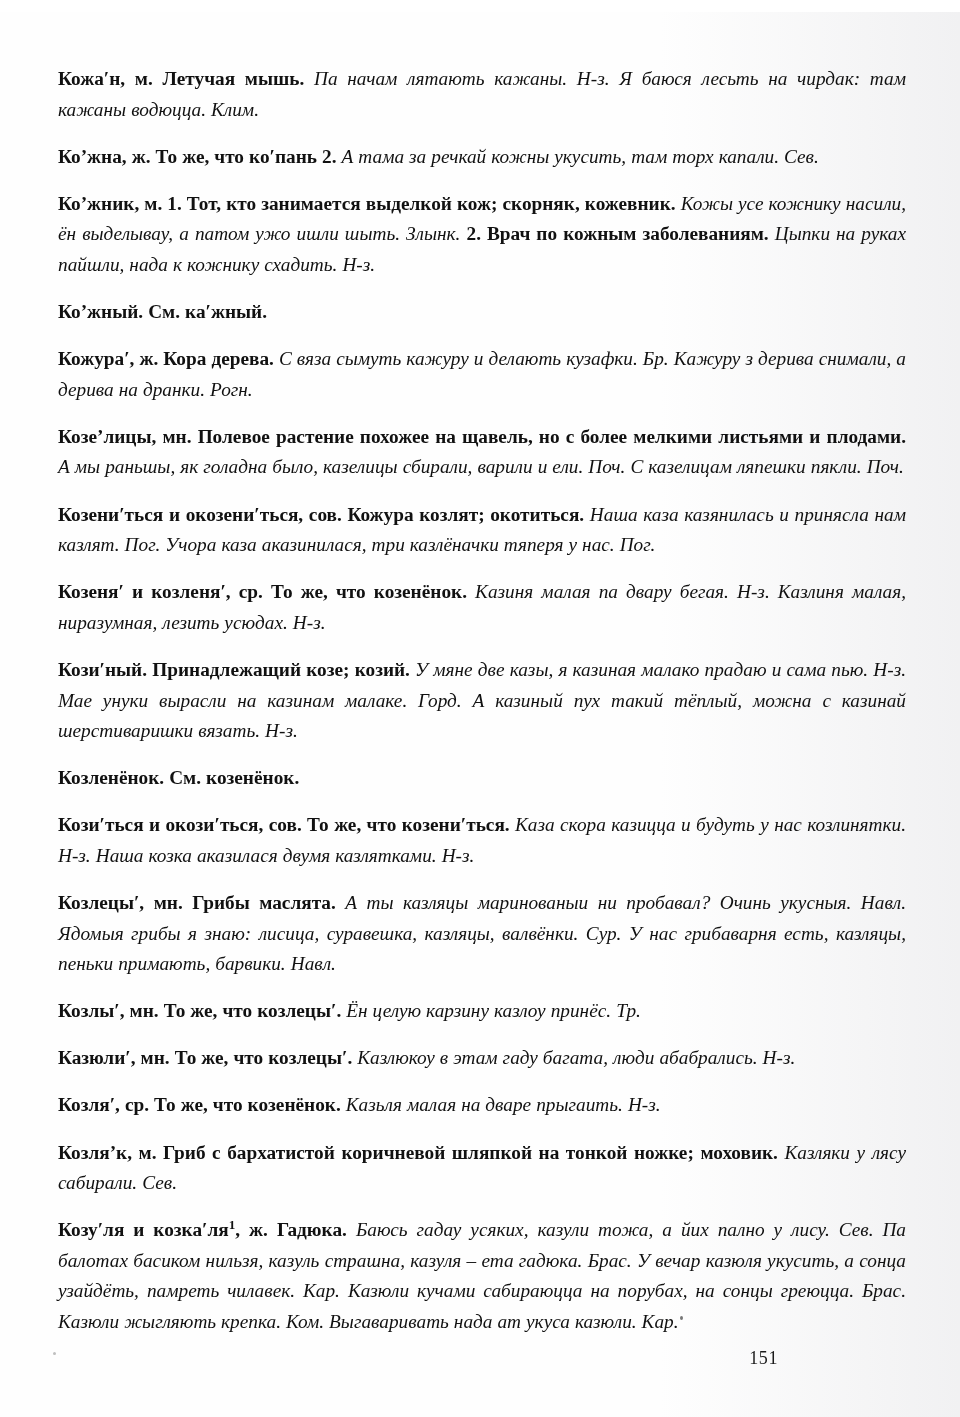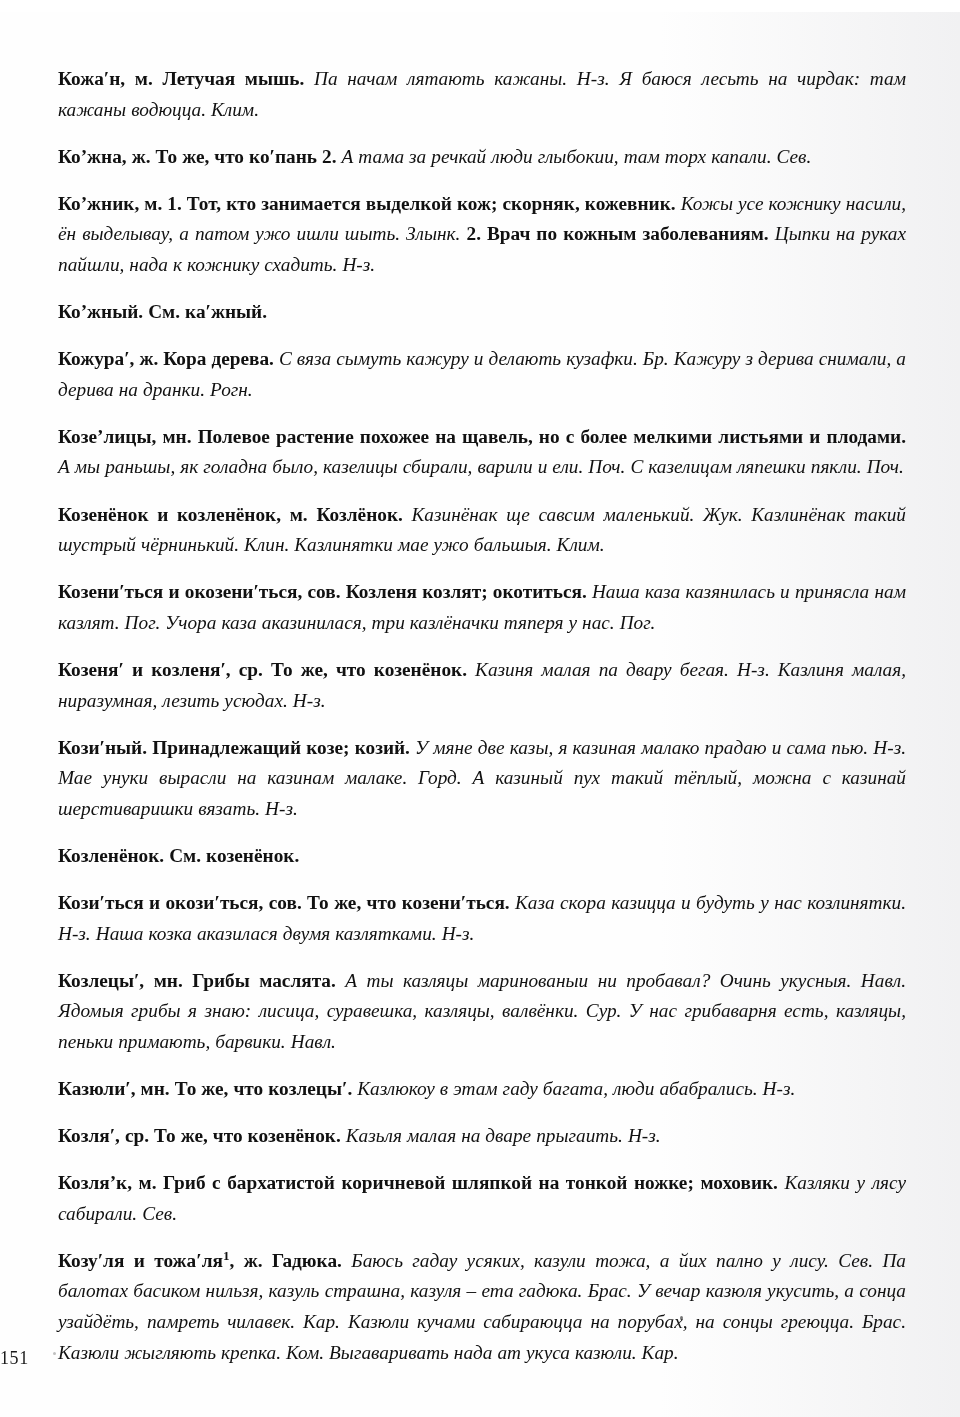--- a/index.html
+++ b/index.html
@@ -69,21 +69,21 @@
   .sup {
     font-size: 0.68em;
     vertical-align: super;
     line-height: 0;
   }
   .folio {
     position: absolute;
     left: 0;
     top: 1336px;
     width: 778px;
-    text-align: left;
+    text-align: right;
     font-size: 18px;
     letter-spacing: 0.6px;
     color: #1a1a1a;
   }
   .speck {
     position: absolute;
     background: #4a4a4a;
     border-radius: 50%;
     opacity: 0.75;
   }
@@ -101,21 +101,21 @@
 
     <p class="entry">
       <span class="hw">Кожа′н, м.</span>
       <span class="df">Летучая мышь.</span>
       <span class="ex">Па начам лятають кажаны. Н-з. Я баюся лесьть на чирдак: там кажаны водюцца. Клим.</span>
     </p>
 
     <p class="entry">
       <span class="hw">Ко’жна, ж.</span>
       <span class="df">То же, что ко′пань 2.</span>
-      <span class="ex">А тама за речкай люди глыбокии, там торх капали. Сев.</span>
+      <span class="ex">А тама за речкай кожны укусить, там торх капали. Сев.</span>
     </p>
 
     <p class="entry">
       <span class="hw">Ко’жник, м.</span>
       <span class="df">1.</span>
       <span class="df">Тот, кто занимается выделкой кож; скорняк, кожевник.</span>
       <span class="ex">Кожы усе кожнику насили, ён выделывау, а патом ужо ишли шыть. Злынк.</span>
       <span class="df">2.</span>
       <span class="df">Врач по кожным заболеваниям.</span>
       <span class="ex">Цыпки на руках пайшли, нада к кожнику схадить. Н-з.</span>
@@ -131,29 +131,24 @@
       <span class="df">Кора дерева.</span>
       <span class="ex">С вяза сымуть кажуру и делають кузафки. Бр. Кажуру з дерива снимали, а дерива на дранки. Рогн.</span>
     </p>
 
     <p class="entry">
       <span class="hw">Козе’лицы, мн.</span>
       <span class="df">Полевое растение похожее на щавель, но с более мелкими листьями и плодами.</span>
       <span class="ex">А мы раньшы, як голадна было, казелицы сбирали, варили и ели. Поч. С казелицам ляпешки пякли. Поч.</span>
     </p>
 
-    <p class="entry">
-      <span class="hw">Козенёнок и козленёнок, м.</span>
-      <span class="df">Козлёнок.</span>
-      <span class="ex">Казинёнак ще савсим маленький. Жук.  Казлинёнак такий шустрый чёрнинький. Клин.  Казлинятки мае ужо бальшыя. Клим.</span>
-    </p>
 
     <p class="entry">
       <span class="hw">Козени′ться и окозени′ться, сов.</span>
-      <span class="df">Козленя козлят; окотиться.</span>
+      <span class="df">Кожура козлят; окотиться.</span>
       <span class="ex">Наша каза казянилась и принясла нам казлят. Пог. Учора каза аказинилася, три казлёначки тяперя у нас. Пог.</span>
     </p>
 
     <p class="entry">
       <span class="hw">Козеня′ и козленя′, ср.</span>
       <span class="df">То же, что козенёнок.</span>
       <span class="ex">Казиня малая па двару бегая. Н-з. Казлиня малая, ниразумная, лезить усюдах. Н-з.</span>
     </p>
 
     <p class="entry">
@@ -174,41 +169,46 @@
       <span class="ex">Каза скора казицца и будуть у нас козлинятки. Н-з. Наша козка аказилася двумя казлятками. Н-з.</span>
     </p>
 
 
     <p class="entry">
       <span class="hw">Козлецы′, мн.</span>
       <span class="df">Грибы маслята.</span>
       <span class="ex">А ты казляцы маринованыи ни пробавал? Очинь укусныя. Навл. Ядомыя грибы я знаю: лисица, суравешка, казляцы, валвёнки. Сур. У нас грибаварня есть, казляцы, пеньки примають, барвики. Навл.</span>
     </p>
 
+    <p class="entry">
+      <span class="hw">Козлы′, мн.</span>
+      <span class="df">То же, что козлецы′.</span>
+      <span class="ex">Ён целую карзину казлоу принёс. Тр.</span>
+    </p>
 
     <p class="entry">
       <span class="hw">Казюли′, мн.</span>
       <span class="df">То же, что козлецы′.</span>
       <span class="ex">Казлюкоу в этам гаду багата, люди абабрались. Н-з.</span>
     </p>
 
     <p class="entry">
       <span class="hw">Козля′, ср.</span>
       <span class="df">То же, что козенёнок.</span>
       <span class="ex">Казьля малая на дваре прыгаить. Н-з.</span>
     </p>
 
     <p class="entry">
       <span class="hw">Козля’к, м.</span>
       <span class="df">Гриб с бархатистой коричневой шляпкой на тонкой ножке; моховик.</span>
       <span class="ex">Казляки у лясу сабирали. Сев.</span>
     </p>
 
     <p class="entry">
-      <span class="hw">Козу′ля и тожа′ля</span><span class="hw sup">1</span><span class="hw">, ж.</span>
+      <span class="hw">Козу′ля и козка′ля</span><span class="hw sup">1</span><span class="hw">, ж.</span>
       <span class="df">Гадюка.</span>
       <span class="ex">Баюсь гадау усяких, казули тожа, а йих пално у лису. Сев. Па балотах басиком нильзя, казуль страшна, казуля – ета гадюка. Брас. У вечар казюля укусить, а сонца узайдёть, памреть чилавек. Кар. Казюли кучами сабираюцца на порубах, на сонцы греюцца. Брас. Казюли жыгляють крепка. Ком. Выгаваривать нада ат укуса казюли. Кар.</span>
     </p>
 
   </div>
 
   <div class="speck speck-a"></div>
   <div class="speck speck-b"></div>
 
   <div class="folio">151</div>

